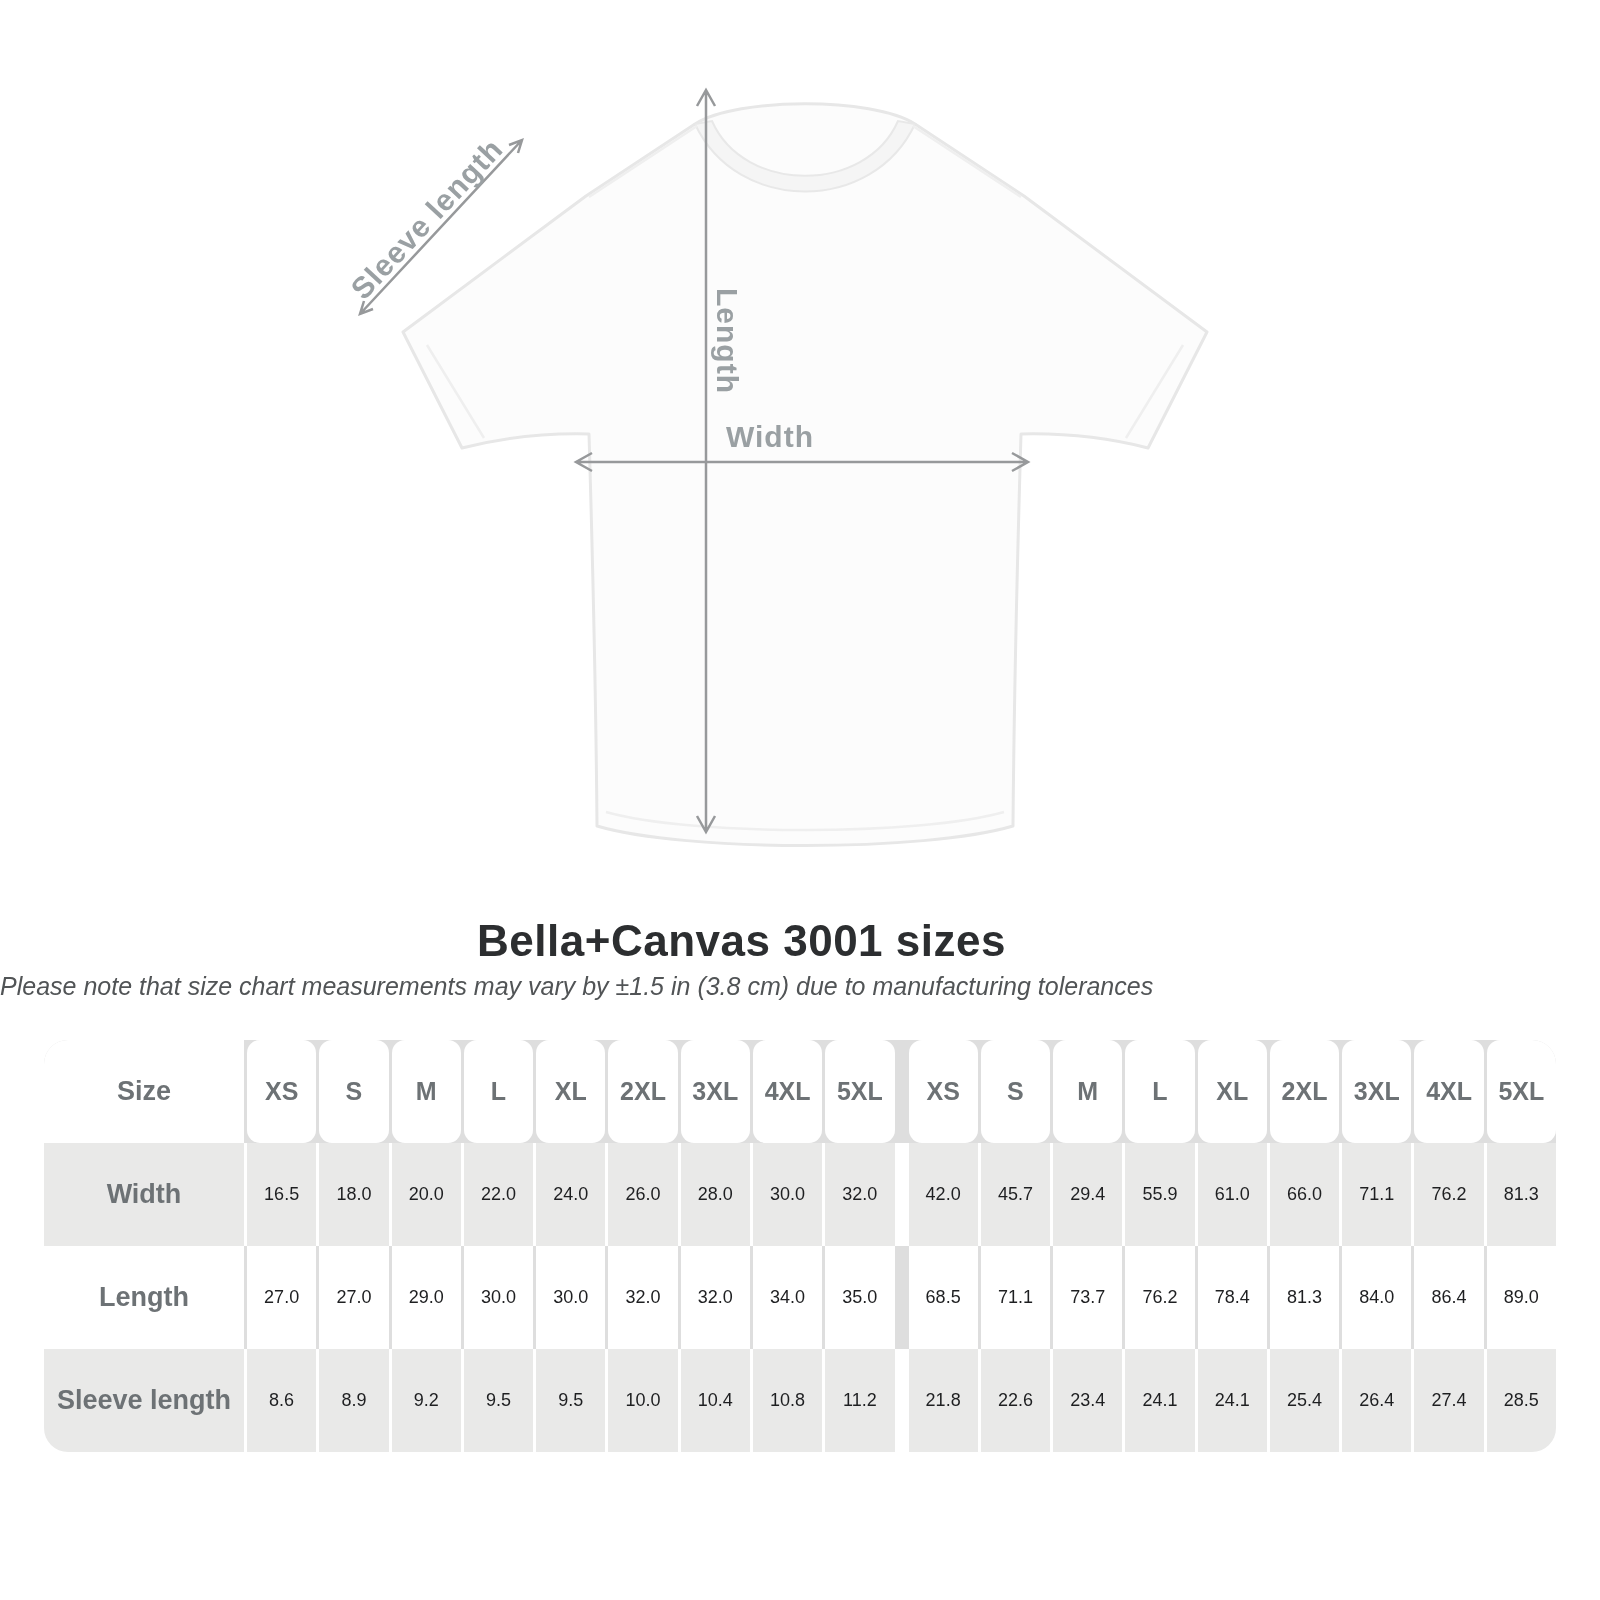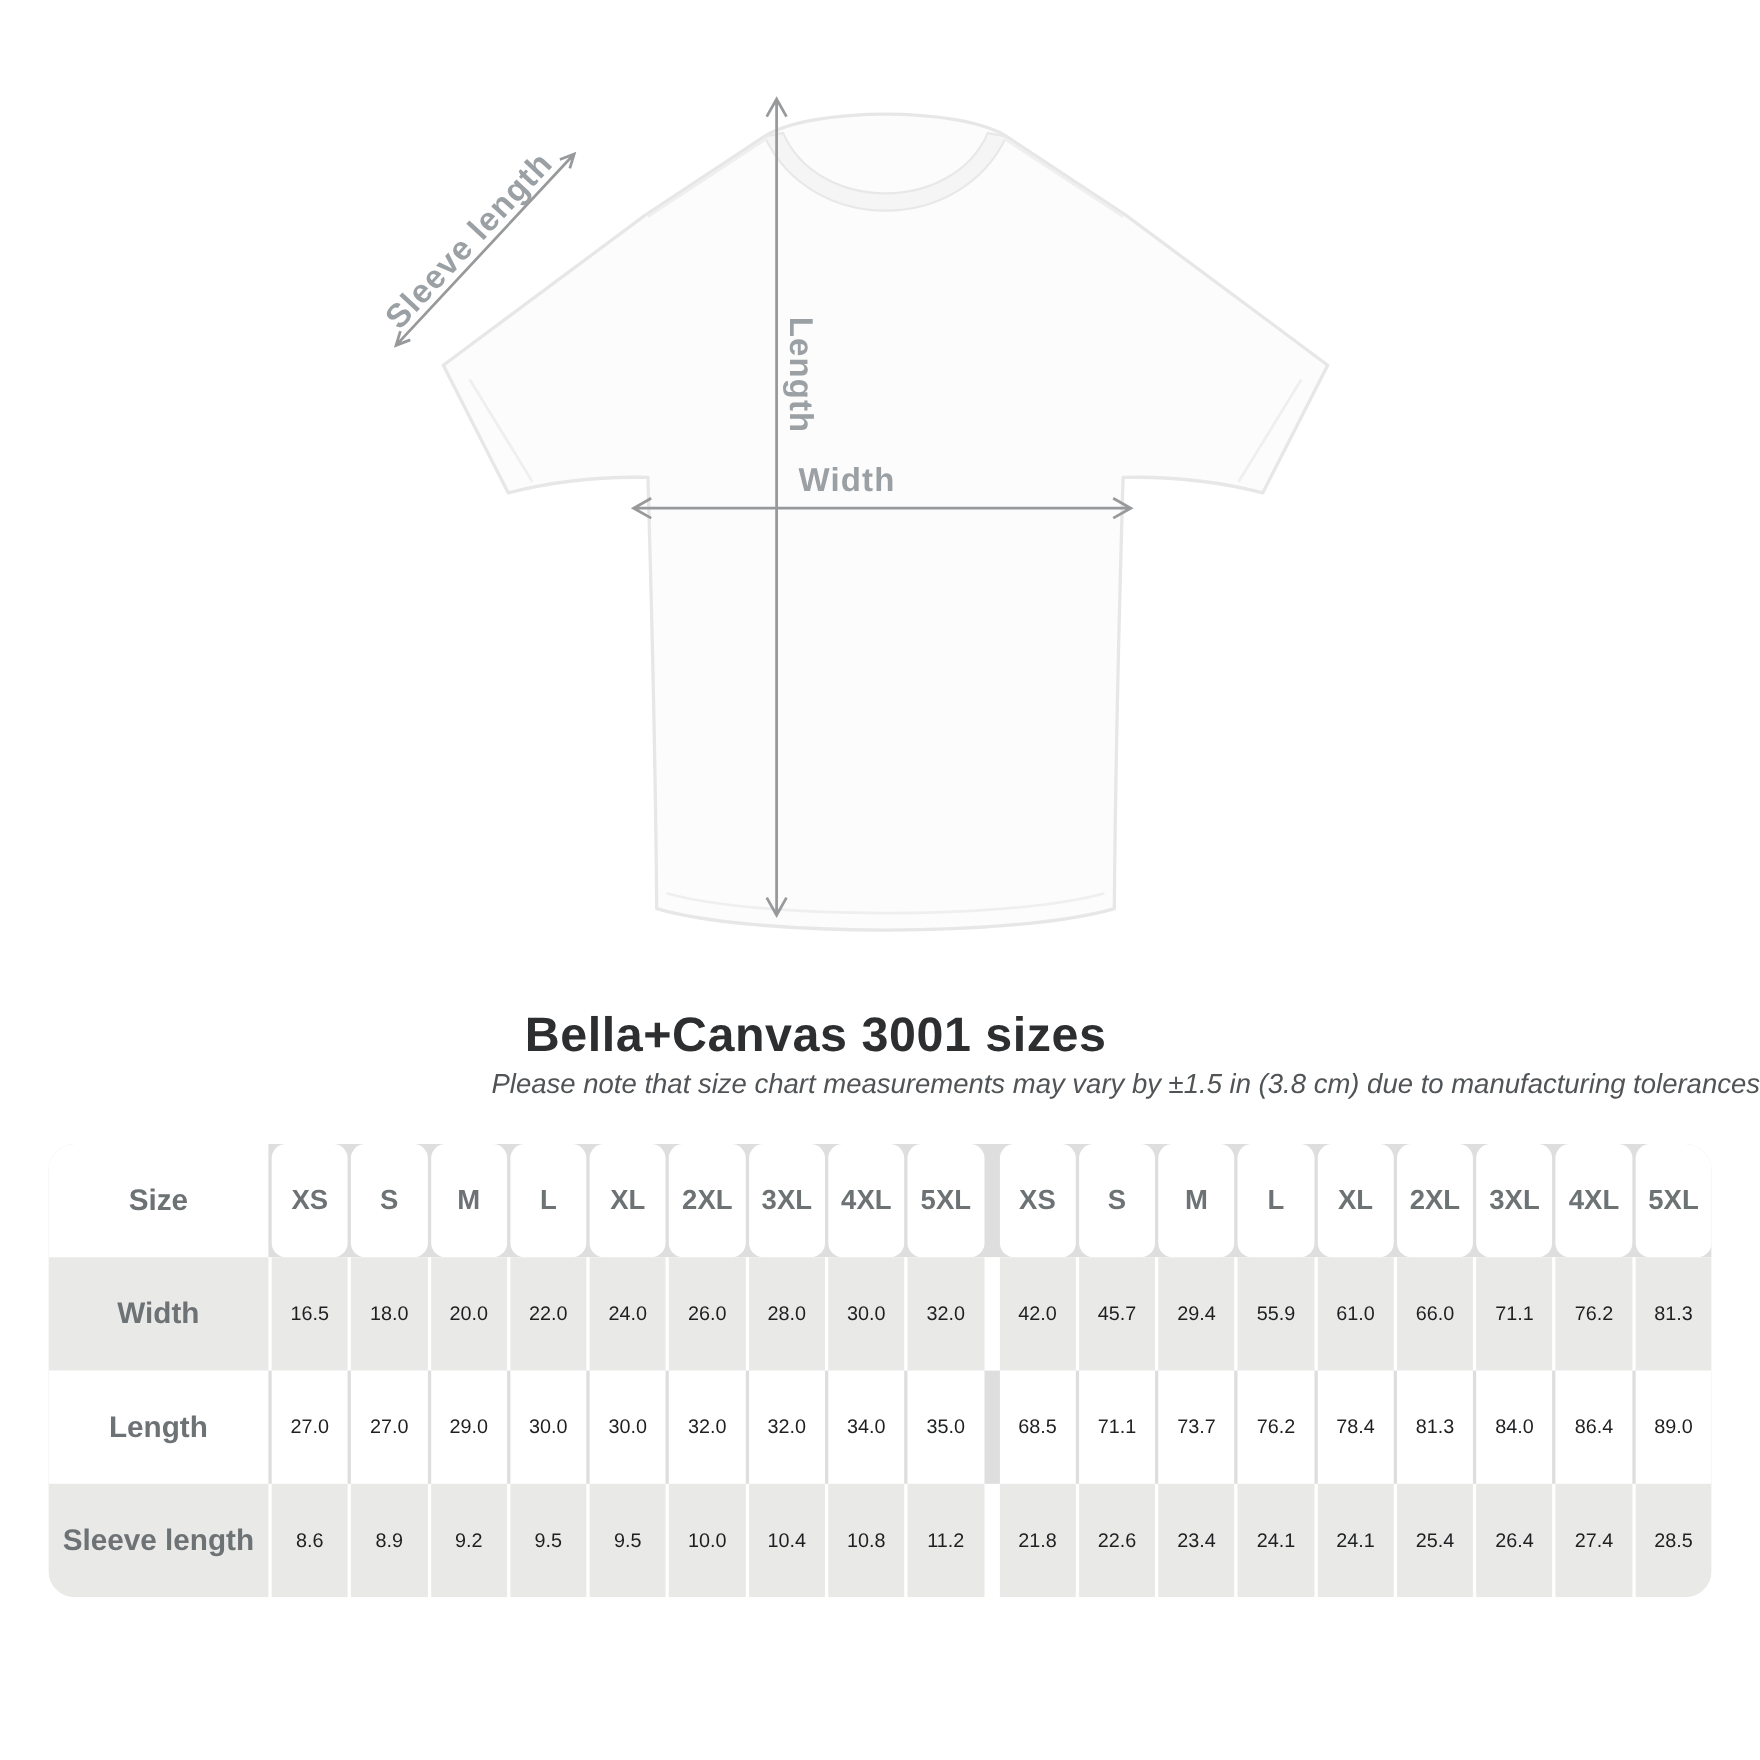--- a/index.html
+++ b/index.html
@@ -18,21 +18,21 @@
   #lbl-sleeve{left:427px;top:219px;transform:translate(-50%,-50%) rotate(-47deg);}
   #lbl-length{left:727px;top:341px;transform:translate(-50%,-50%) rotate(90deg);}
   #lbl-width {left:770px;top:437px;transform:translate(-50%,-50%);}
 
   
   .page-title{
     position:absolute;top:916px;left:0;width:1483px;text-align:center;
     font-size:44px;font-weight:bold;color:#2c2e30;letter-spacing:0.5px;
   }
   .page-subtitle{
-    position:absolute;top:972px;left:0;width:1600px;text-align:right;
+    position:absolute;top:972px;left:0;width:1600px;text-align:left;
     font-size:25px;font-style:italic;color:#515456;
   }
 
   
   .size-table{
     position:absolute;top:1040px;left:44px;width:1512px;
     border-radius:24px;overflow:hidden;
   }
   .band{
     height:134px;background:#e7e7e6;

